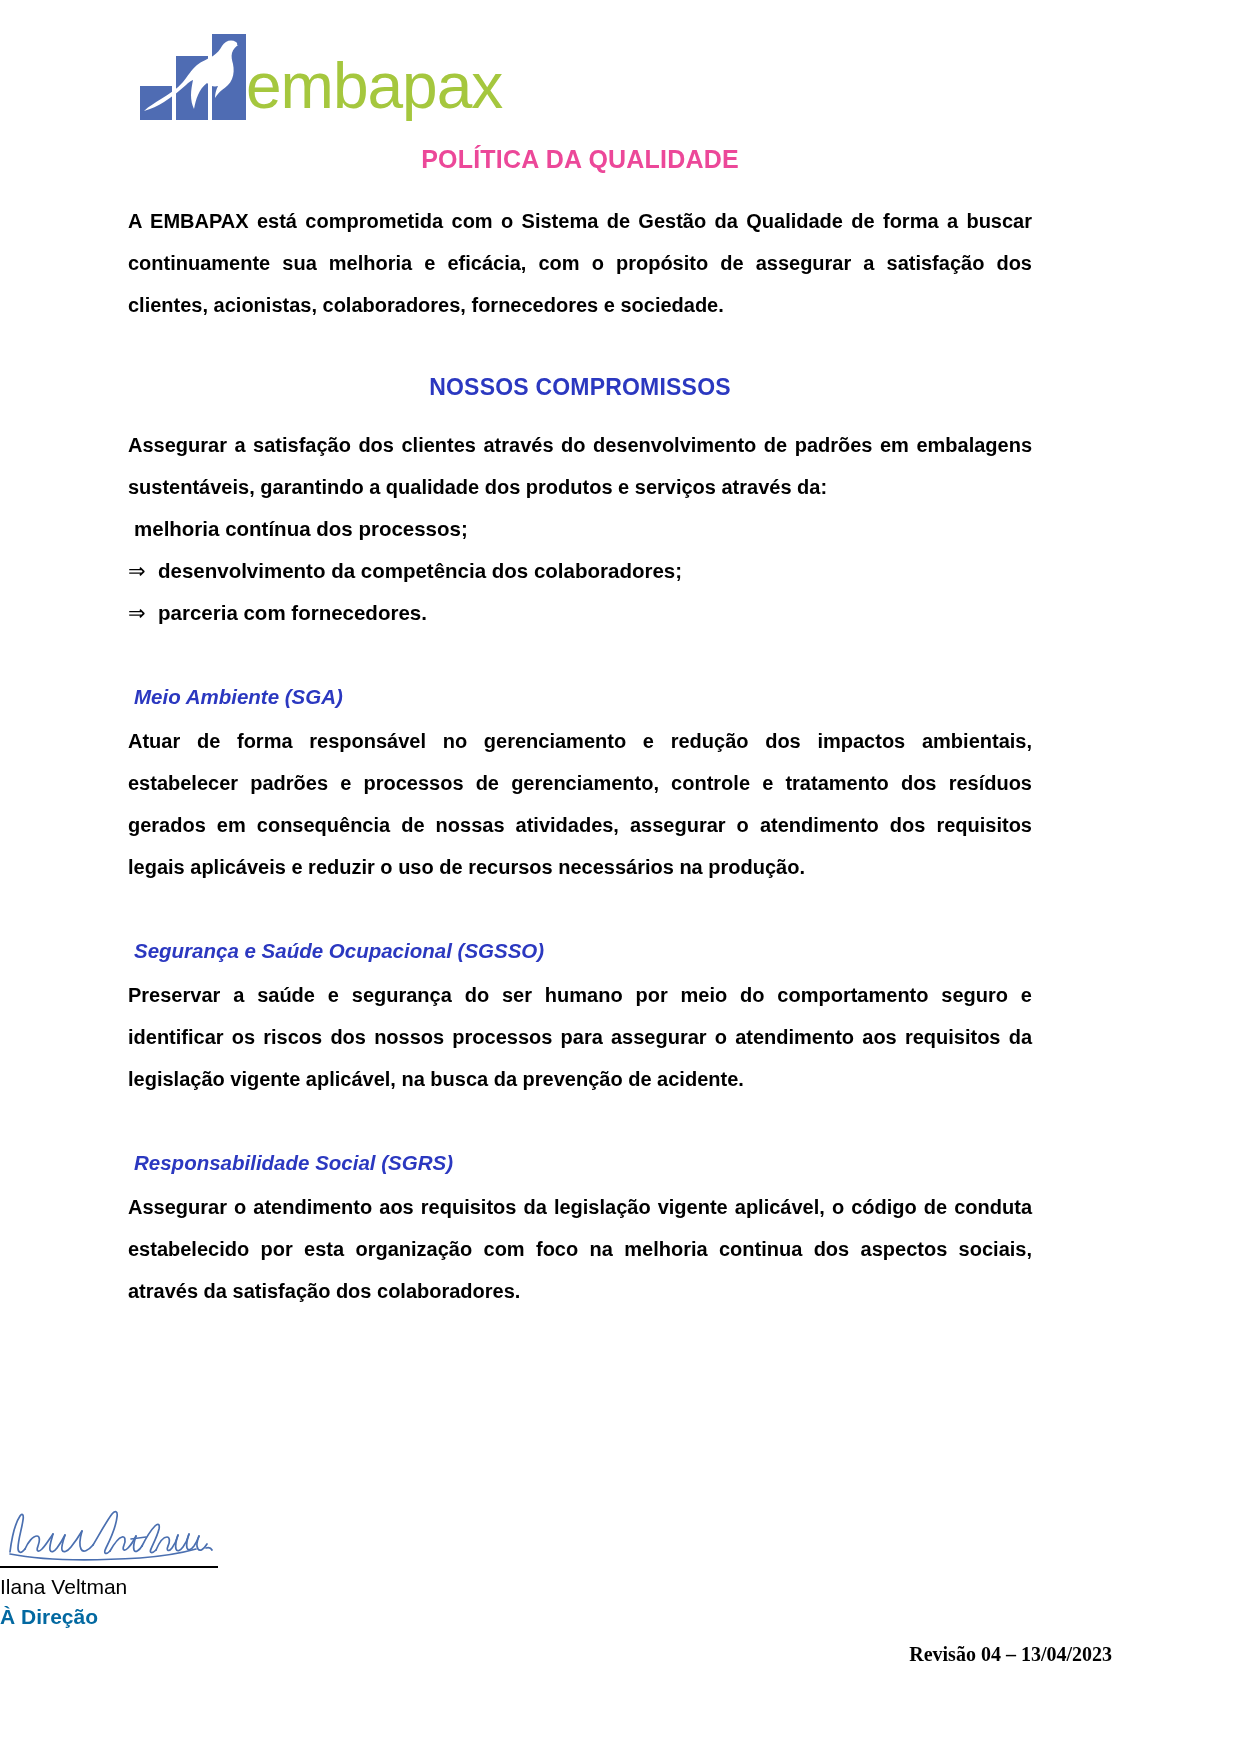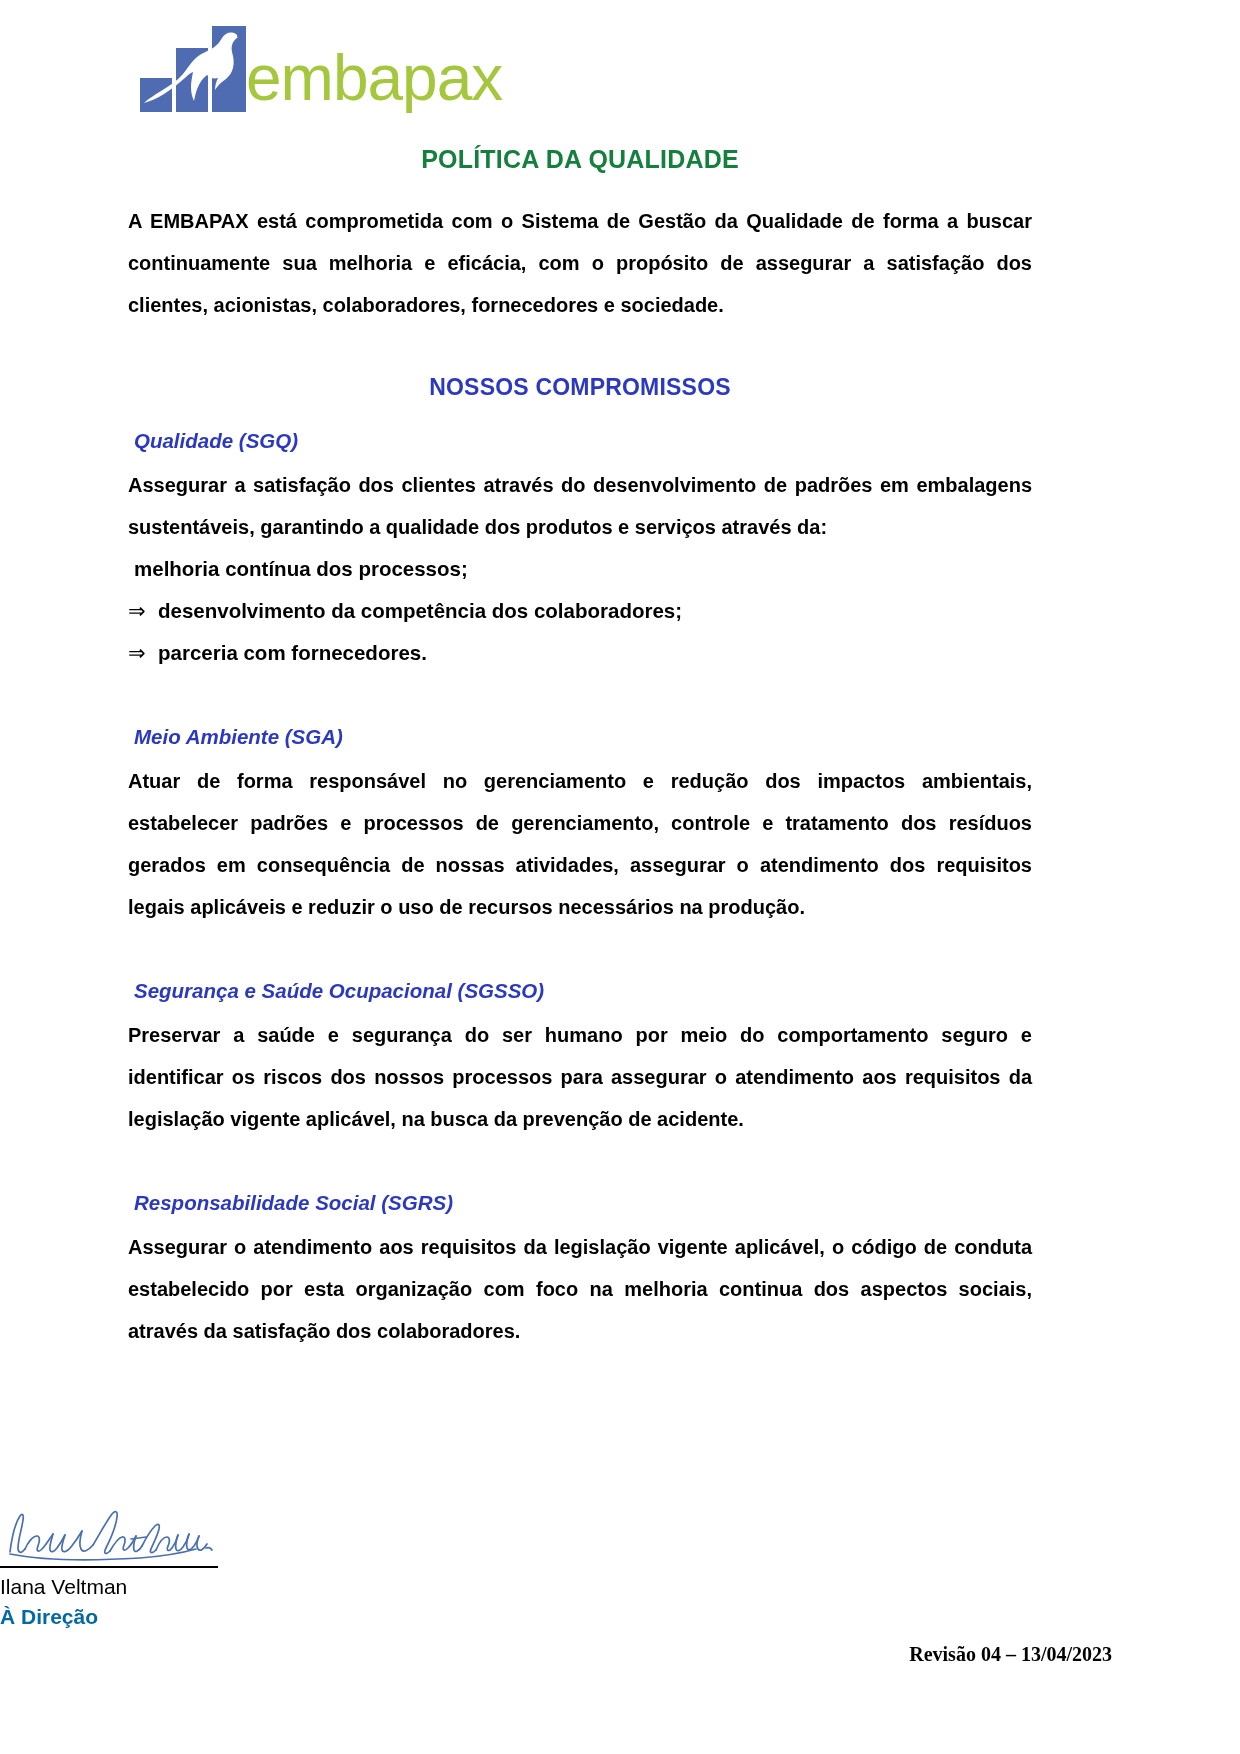--- a/index.html
+++ b/index.html
@@ -22,21 +22,21 @@
     width: 1240px;
     height: 1754px;
     box-sizing: border-box;
     padding: 0;
   }
 
   
   .logo-block {
     position: absolute;
     left: 140px;
-    top: 16px;
+    top: 24px;
     display: flex;
     align-items: flex-end;
     height: 96px;
   }
   .logo-mark {
     width: 112px;
     height: 90px;
     display: block;
   }
   .logo-word {
@@ -56,21 +56,21 @@
     position: absolute;
     left: 128px;
     top: 144px;
     width: 904px;
   }
 
   .doc-title {
     text-align: center;
     font-size: 25px;
     font-weight: bold;
-    color: #15803d;
+    color: #ec4899;
     letter-spacing: 0.2px;
     margin: 0 0 26px 0;
     line-height: 30px;
   }
 
   p.body-text {
     font-size: 20px;
     font-weight: bold;
     line-height: 42px;
     text-align: justify;
@@ -208,21 +208,20 @@
 
   <div class="content">
 
     <h1 class="doc-title">POLÍTICA DA QUALIDADE</h1>
 
     <p class="body-text">A EMBAPAX está comprometida com o Sistema de Gestão da Qualidade de forma a buscar continuamente sua melhoria e eficácia, com o propósito de assegurar a satisfação dos clientes, acionistas, colaboradores, fornecedores e sociedade.</p>
 
     <h2 class="commitments-title">NOSSOS COMPROMISSOS</h2>
 
     <div class="section">
-      <h3 class="section-head">Qualidade (SGQ)</h3>
       <p class="body-text">Assegurar a satisfação dos clientes através do desenvolvimento de padrões em embalagens sustentáveis, garantindo a qualidade dos produtos e serviços através da:</p>
       <ul class="bullets">
         <li><span class="noarrow"></span><span>melhoria contínua dos processos;</span></li>
         <li><span class="arrow">⇒</span><span>desenvolvimento da competência dos colaboradores;</span></li>
         <li><span class="arrow">⇒</span><span>parceria com fornecedores.</span></li>
       </ul>
     </div>
 
     <div class="section gap">
       <h3 class="section-head">Meio Ambiente (SGA)</h3>

